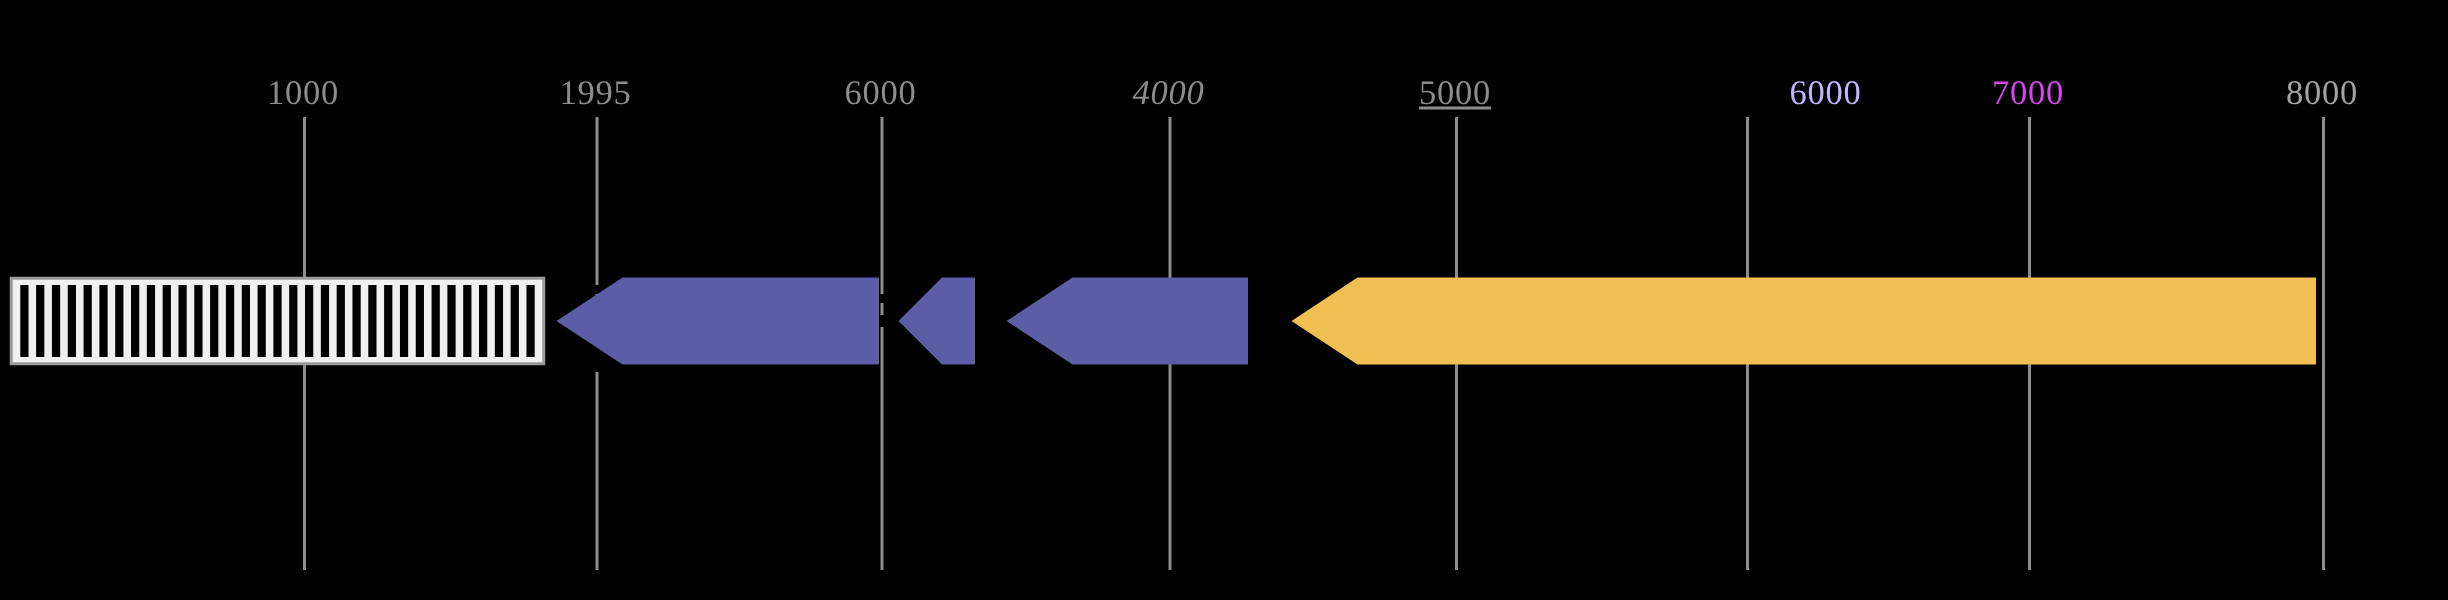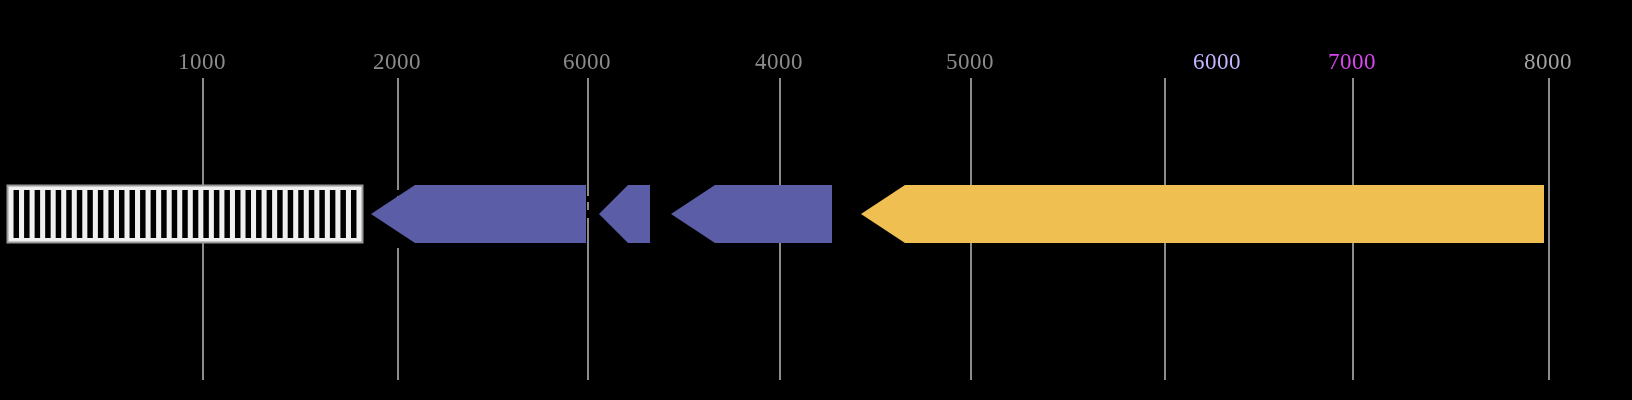--- a/index.html
+++ b/index.html
@@ -50,24 +50,24 @@
     overflow: visible;
   }
 </style>
 </head>
 <body>
 
 <div id="canvas">
 
   <div id="axis-labels">
       <div class="tick-label" style="left: 202px; top: 50px; color: rgb(140, 140, 140);">1000</div>
-      <div class="tick-label" style="left: 397px; top: 50px; color: rgb(140, 140, 140);">2000</div>
+      <div class="tick-label" style="left: 397px; top: 50px; color: rgb(140, 140, 140);">1995</div>
       <div class="tick-label" style="left: 587px; top: 50px; color: rgb(140, 140, 140);">6000</div>
-      <div class="tick-label" style="left: 779px; top: 50px; color: rgb(140, 140, 140);">4000</div>
-      <div class="tick-label" style="left: 970px; top: 50px; color: rgb(140, 140, 140);">5000</div>
+      <div class="tick-label" style="left: 779px; top: 50px; color: rgb(140, 140, 140); font-style: italic;">4000</div>
+      <div class="tick-label" style="left: 970px; top: 50px; color: rgb(140, 140, 140); text-decoration: underline;">5000</div>
       <div class="tick-label" style="left: 1217px; top: 50px; color: #c4b5fd;">6000</div>
       <div class="tick-label" style="left: 1352px; top: 50px; color: #d946ef;">7000</div>
       <div class="tick-label" style="left: 1548px; top: 50px; color: #a3a3a3;">8000</div>
     </div>
   <div id="axis-gridlines">
       <div class="gridline" style="left: 202px; top: 78px; height: 302px; background: rgb(140, 140, 140);"></div>
       <div class="gridline" style="left: 397px; top: 78px; height: 112px; background: rgb(140, 140, 140);"></div>
       <div class="gridline" style="left: 397px; top: 196px; height: 8px; background: rgb(140, 140, 140);"></div>
       <div class="gridline" style="left: 397px; top: 248px; height: 132px; background: rgb(140, 140, 140);"></div>
       <div class="gridline" style="left: 587px; top: 78px; height: 118px; background: rgb(140, 140, 140);"></div>

